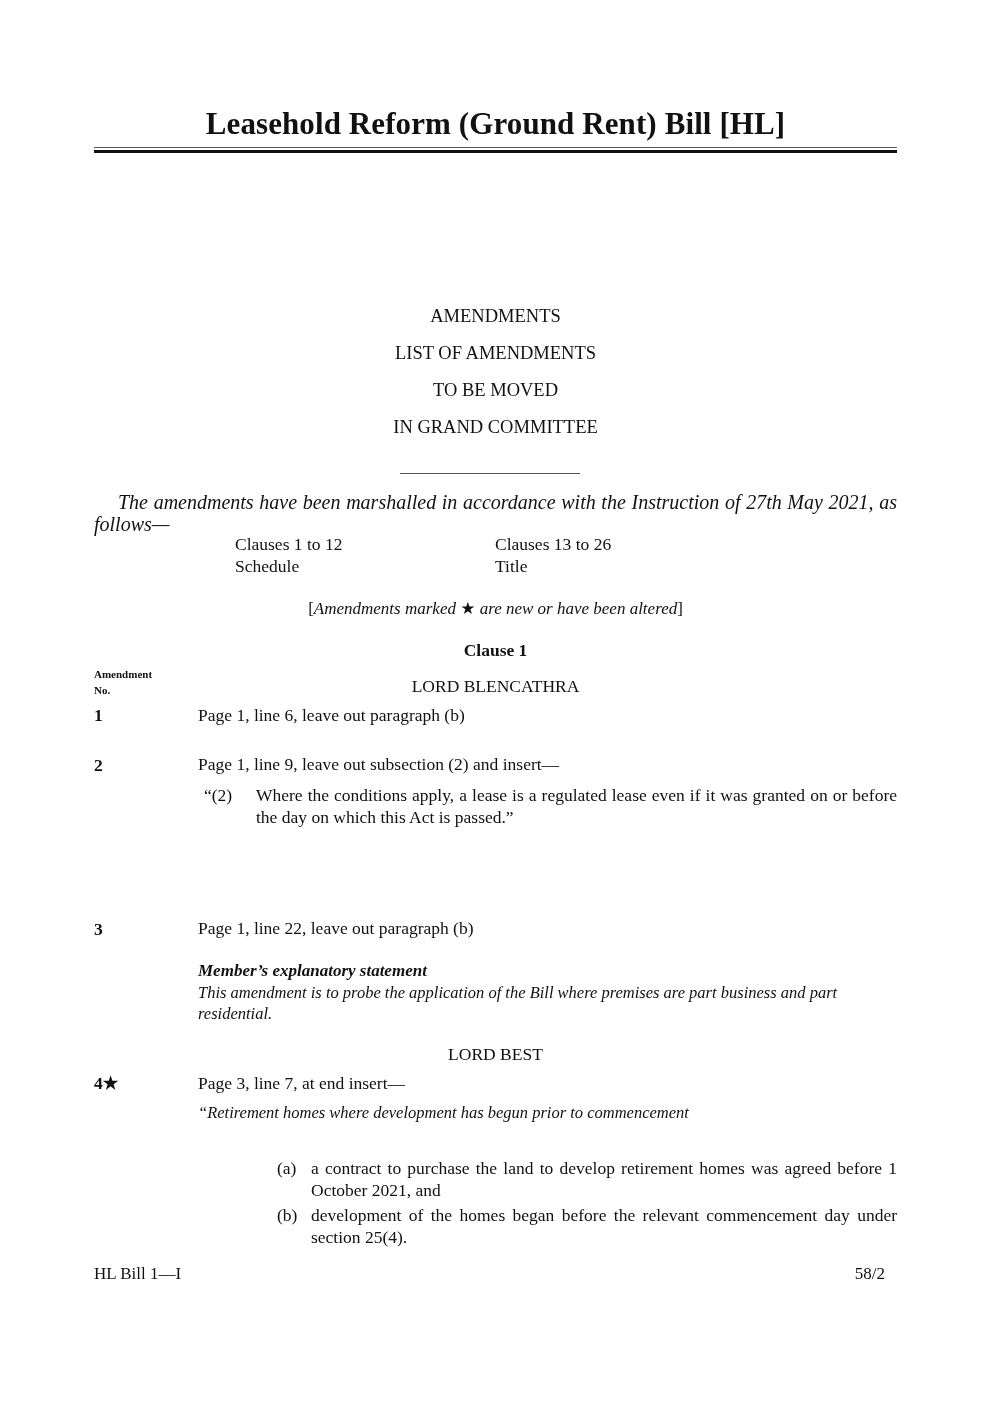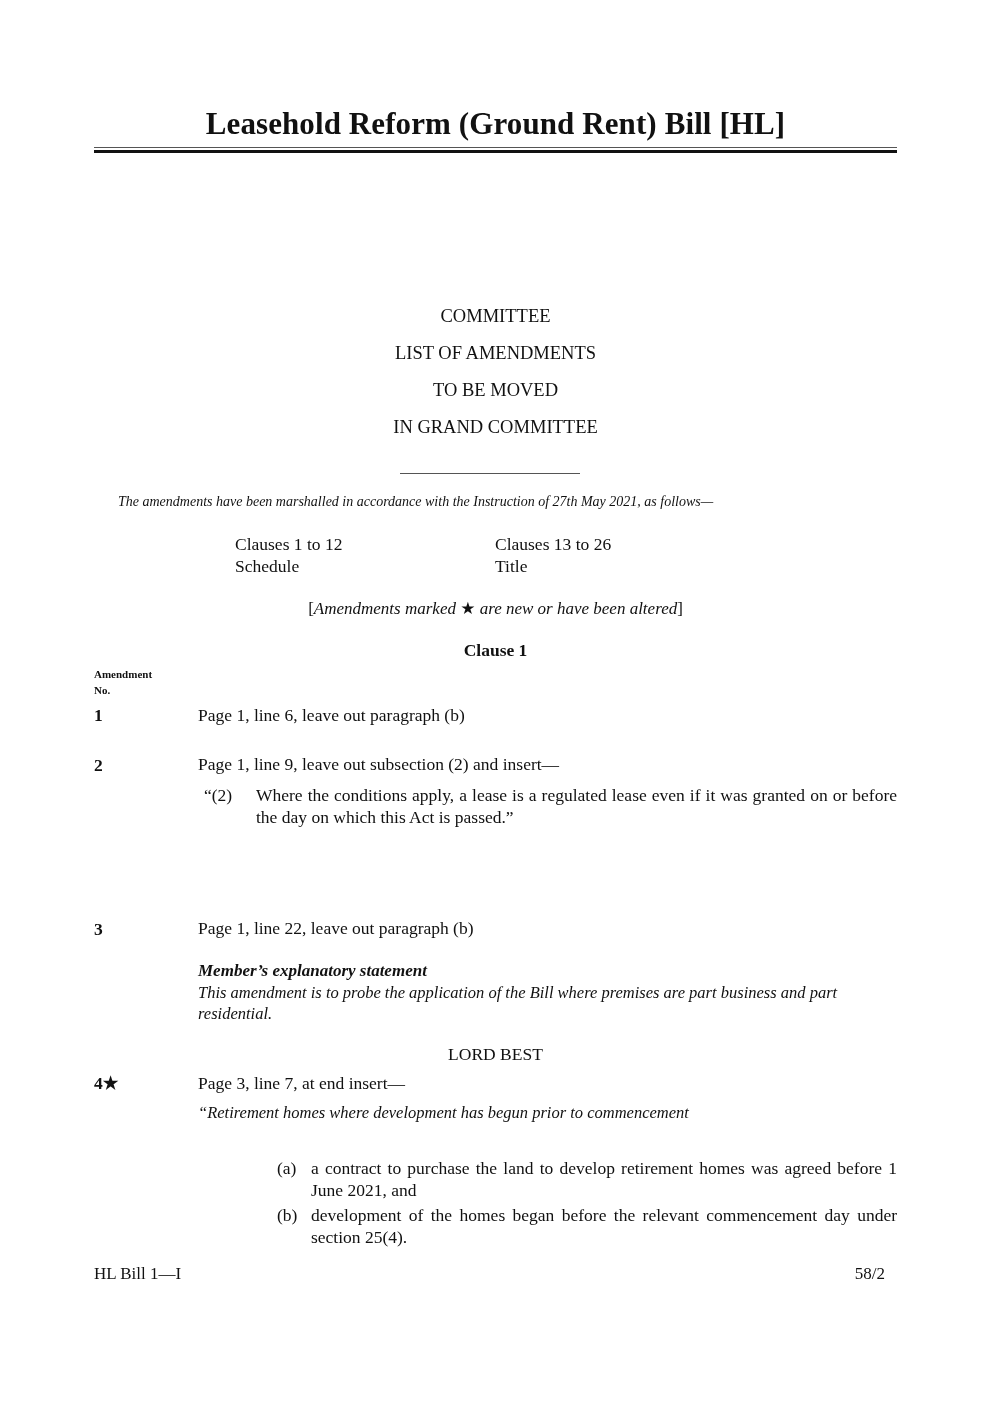--- a/index.html
+++ b/index.html
@@ -42,21 +42,21 @@
     }
     .short-rule {
       left: 400px; width: 180px; top: 473px; height: 1px; background: #555;
     }
 
     .intro {
       left: 94px;
       width: 803px;
       top: 491px;
       font-style: italic;
-      font-size: 14px;
+      font-size: 20px;
       line-height: 22px;
       text-align: justify;
       text-indent: 24px;
     }
     .coltext {
       font-size: 17.5px;
       line-height: 22px;
     }
     .note {
       left: 94px; width: 803px; top: 598px;
@@ -139,41 +139,42 @@
   </style>
 </head>
 <body>
 
 <div class="page">
 
   <div class="abs doc-title">Leasehold Reform (Ground Rent) Bill [HL]</div>
   <div class="abs rule-thin"></div>
   <div class="abs rule-thick"></div>
 
-  <div class="abs center-line" style="top:306px;">COMMITTEE</div>
+  <div class="abs center-line" style="top:306px;">AMENDMENTS</div>
   <div class="abs center-line" style="top:343px;">LIST OF AMENDMENTS</div>
   <div class="abs center-line" style="top:417px;">IN GRAND COMMITTEE</div>
   <div class="abs center-line" style="top:380px;">TO BE MOVED</div>
   <div class="abs short-rule"></div>
 
   <div class="abs intro">The amendments have been marshalled in accordance with the Instruction of 27th May 2021, as follows—</div>
 
   <div class="abs coltext" style="left:235px; top:533px;">Clauses 1 to 12</div>
   <div class="abs coltext" style="left:495px; top:533px;">Clauses 13 to 26</div>
   <div class="abs coltext" style="left:235px; top:555px;">Schedule</div>
   <div class="abs coltext" style="left:495px; top:555px;">Title</div>
 
   <div class="abs note"><span>[</span><span class="it">Amendments marked </span><span>★</span><span class="it"> are new or have been altered</span><span>]</span></div>
 
   <div class="abs amend-label">
     <div>Amendment</div>
     <div>No.</div>
   </div>
 
   <div class="abs clause-head" style="top:640px;">Clause 1</div>
+  <div class="abs member" style="top:676px;">LORD BLENCATHRA</div>
 
   <div class="abs num" style="top:705px;">1</div>
   <div class="abs body-text" style="top:704px;">Page 1, line 6, leave out paragraph (b)</div>
 
   <div class="abs num" style="top:755px;">2</div>
   <div class="abs body-text" style="top:753px;">Page 1, line 9, leave out subsection (2) and insert—</div>
   <div class="abs quote-block" style="top:784px; left:204px; width:693px;">
     <div class="sub">
       <span class="lbl" style="width:52px;">“(2)</span>
       <span class="txt">Where the conditions apply, a lease is a regulated lease even if it was granted on or before the day on which this Act is passed.”</span>
@@ -191,21 +192,21 @@
 
   <div class="abs num" style="top:1073px;">4★</div>
   <div class="abs body-text" style="top:1072px;">Page 3, line 7, at end insert—</div>
 
   <div class="abs italic-heading">“Retirement homes where development has begun prior to commencement</div>
 
 
   <div class="abs quote-block" style="top:1157px; left:277px; width:620px;">
     <div class="sub">
       <span class="lbl" style="width:34px;">(a)</span>
-      <span class="txt">a contract to purchase the land to develop retirement homes was agreed before 1 June 2021, and</span>
+      <span class="txt">a contract to purchase the land to develop retirement homes was agreed before 1 October 2021, and</span>
     </div>
   </div>
 
   <div class="abs quote-block" style="top:1204px; left:277px; width:620px;">
     <div class="sub">
       <span class="lbl" style="width:34px;">(b)</span>
       <span class="txt">development of the homes began before the relevant commencement day under section 25(4).</span>
     </div>
   </div>
 

